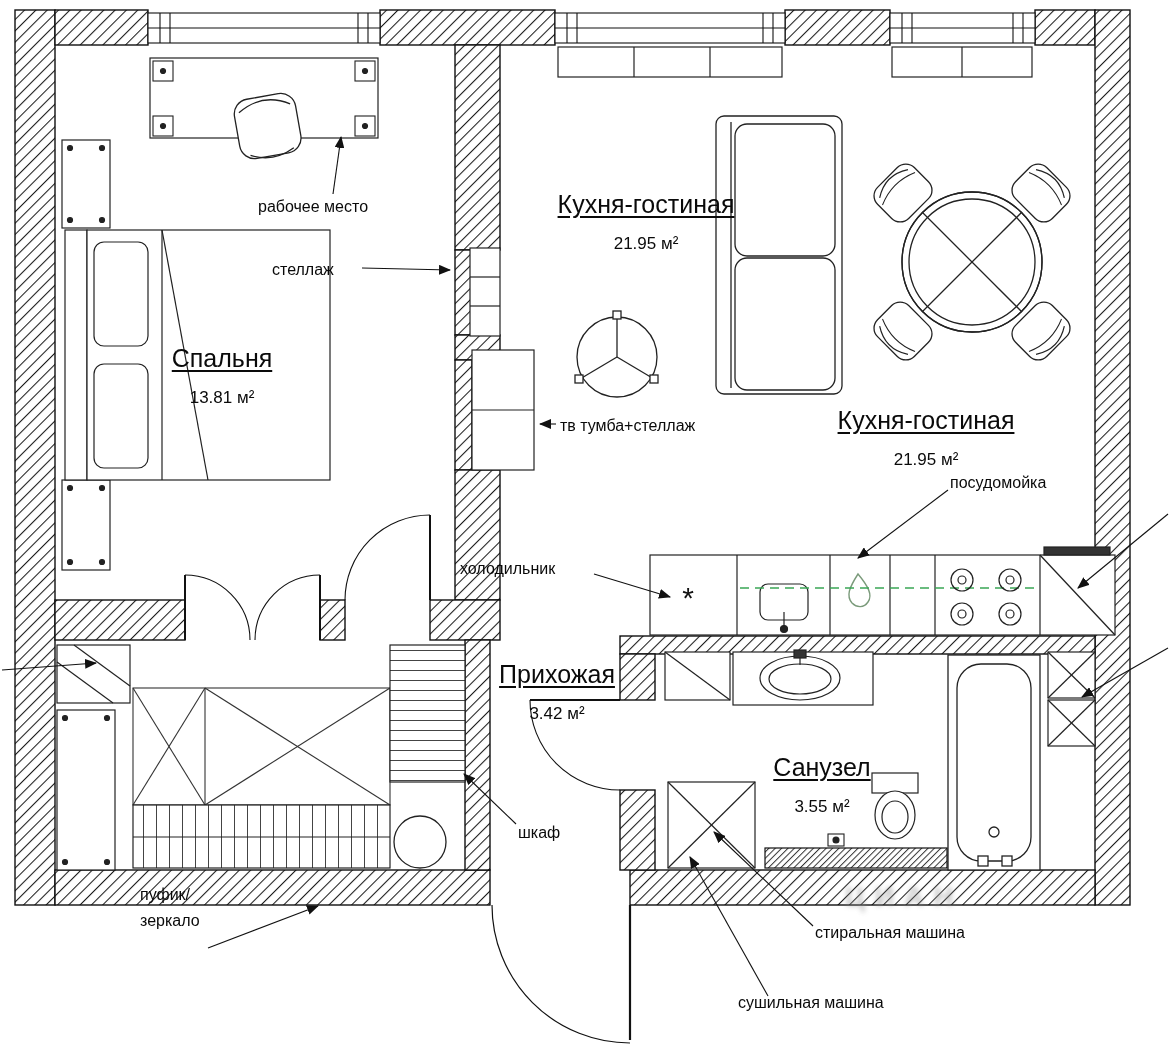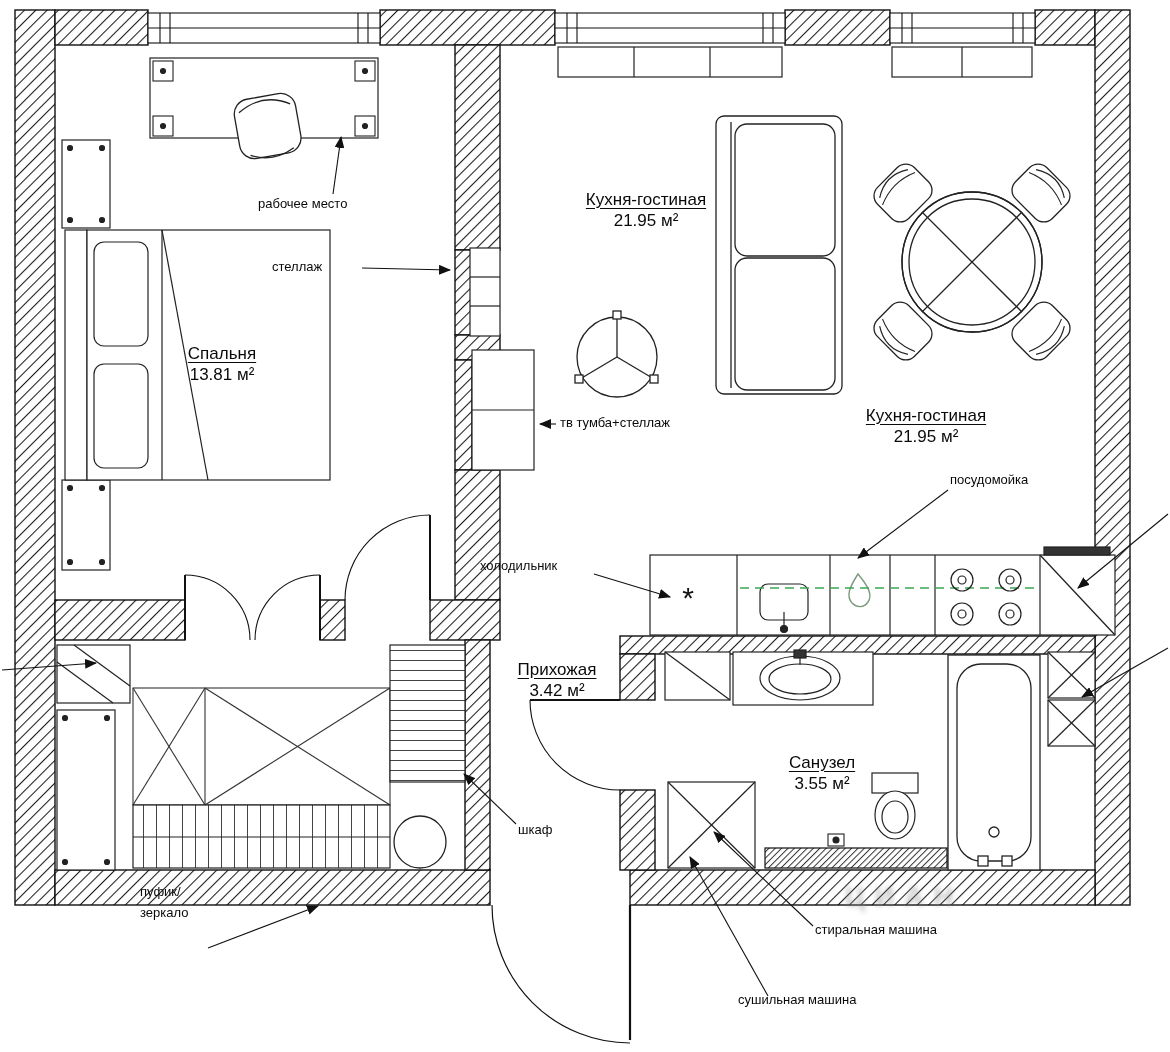--- a/index.html
+++ b/index.html
@@ -2,23 +2,23 @@
 <html><head>
 <meta charset="utf-8">
 <style>
   html,body{margin:0;padding:0;background:#fff;}
   #plan{
     position:relative;width:1170px;height:1052px;background:#fff;
     font-family:"Liberation Sans",sans-serif;color:#0a0a0a;overflow:hidden;
   }
   #plan svg{position:absolute;left:0;top:0;}
   .room{position:absolute;transform:translateX(-50%);text-align:center;white-space:nowrap;}
-  .room .nm{font-size:17px;text-decoration:underline;text-underline-offset:3px;display:block;}
-  .room .ar{font-size:17px;margin-top:1px;display:block;}
-  .note{position:absolute;font-size:13px;white-space:nowrap;line-height:1.6;}
+  .room .nm{font-size:25px;text-decoration:underline;text-underline-offset:3px;display:block;}
+  .room .ar{font-size:17px;margin-top:15px;display:block;}
+  .note{position:absolute;font-size:16px;white-space:nowrap;line-height:1.6;}
   .wm{position:absolute;left:845px;top:882px;font-size:27px;font-weight:bold;
       letter-spacing:10px;color:#8f8f8f;opacity:.5;filter:blur(2.5px);}
 </style>
 </head>
 <body>
 
 <div id="plan">
 
 <svg viewBox="0 0 1170 1052" width="1170" height="1052">
   <defs>
@@ -347,21 +347,21 @@
   </div>
   <div class="room" style="left:822px;top:753px">
     <span class="nm">Санузел</span>
     <span class="ar">3.55 м²</span>
   </div>
 
   <div class="note" style="left:258px;top:194px">рабочее место</div>
   <div class="note" style="left:272px;top:257px">стеллаж</div>
   <div class="note" style="left:560px;top:413px">тв тумба+стеллаж</div>
   <div class="note" style="left:950px;top:470px">посудомойка</div>
-  <div class="note" style="left:480px;top:556px">холодильник</div>
+  <div class="note" style="left:460px;top:556px">холодильник</div>
   <div class="note" style="left:518px;top:820px">шкаф</div>
   <div class="note" style="left:140px;top:882px">
     <div>пуфик/</div>
     <div>зеркало</div>
   </div>
   <div class="note" style="left:815px;top:920px">стиральная машина</div>
   <div class="note" style="left:738px;top:990px">сушильная машина</div>
 
   <div class="wm">ЦИАН</div>
 </div>

